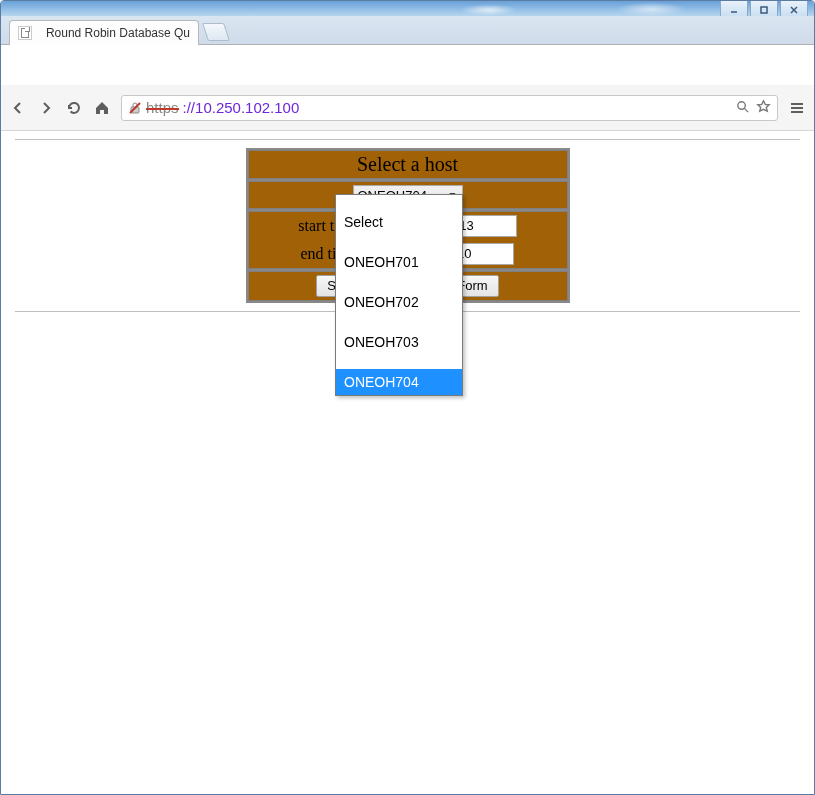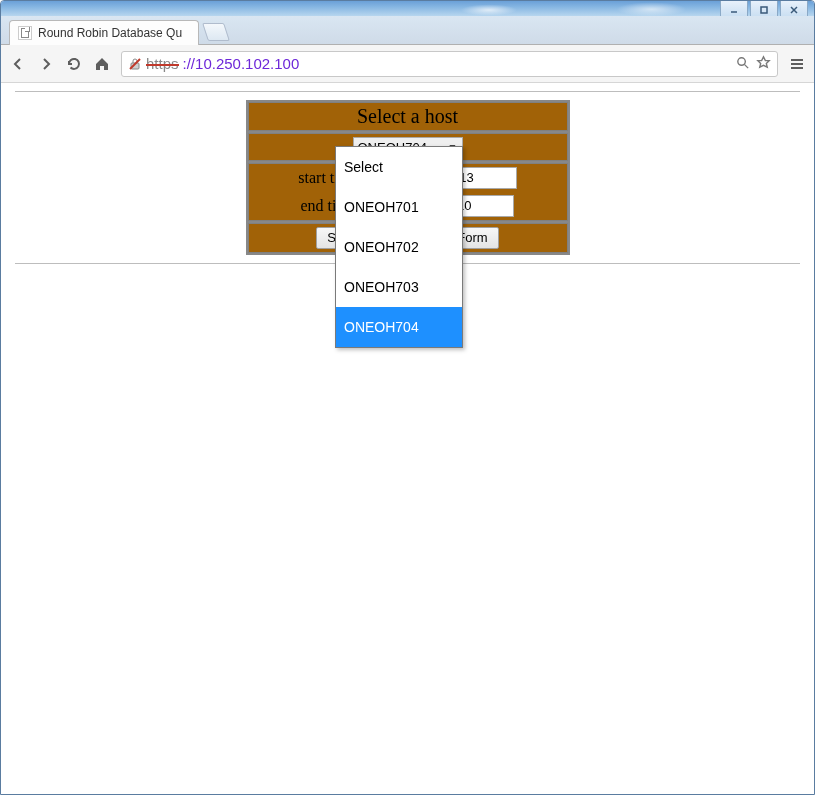--- a/index.html
+++ b/index.html
@@ -107,39 +107,41 @@
     width:4px;height:4px;
     border-right:1px solid #888;
     border-bottom:1px solid #888;
     background:#fff;
   }
   .tab-label {
     white-space: nowrap;
     overflow: hidden;
     text-overflow: clip;
     flex:1;
+    text-align:right;
   }
   .newtab {
     width: 22px; height: 18px;
     margin-left: 6px;
     margin-bottom: 3px;
     background: linear-gradient(#f4f8fc,#dde8f2);
     border:1px solid #b0bccd;
     transform: skewX(18deg);
     border-radius: 2px;
   }
 
   .toolbar {
-    height: 38px;
+    height: 46px;
     background: #f5f5f5;
     border-bottom: 1px solid #d6d6d6;
     display:flex;
     align-items:center;
     padding: 0 8px;
     gap: 10px;
+    margin-top: 40px;
   }
   .nav-icon {
     color:#5e5e5e;
     display:flex;
     align-items:center;
     justify-content:center;
     width:18px;height:18px;
   }
   .nav-icon svg { width:16px;height:16px; stroke:#5e5e5e; stroke-width:2; fill:none; }
   .home-icon svg { fill:#5e5e5e; stroke:none;}
@@ -264,22 +266,23 @@
     top: 63px;
     width:128px;
     background:#fff;
     border:1px solid #7a7a7a;
     box-shadow: 2px 2px 4px rgba(0,0,0,0.25);
     font-family: Arial, sans-serif;
     font-size:14px;
     z-index:10;
   }
   .dropdown .opt {
-    padding:12px 8px;
+    padding:5px 8px;
     color:#000;
+    margin-top:14px;
   }
   .dropdown .opt.selected {
     background:#1e90ff;
     color:#fff;
   }
   .cell-wide{ width:320px; }
 </style>
 </head>
 <body>
 

